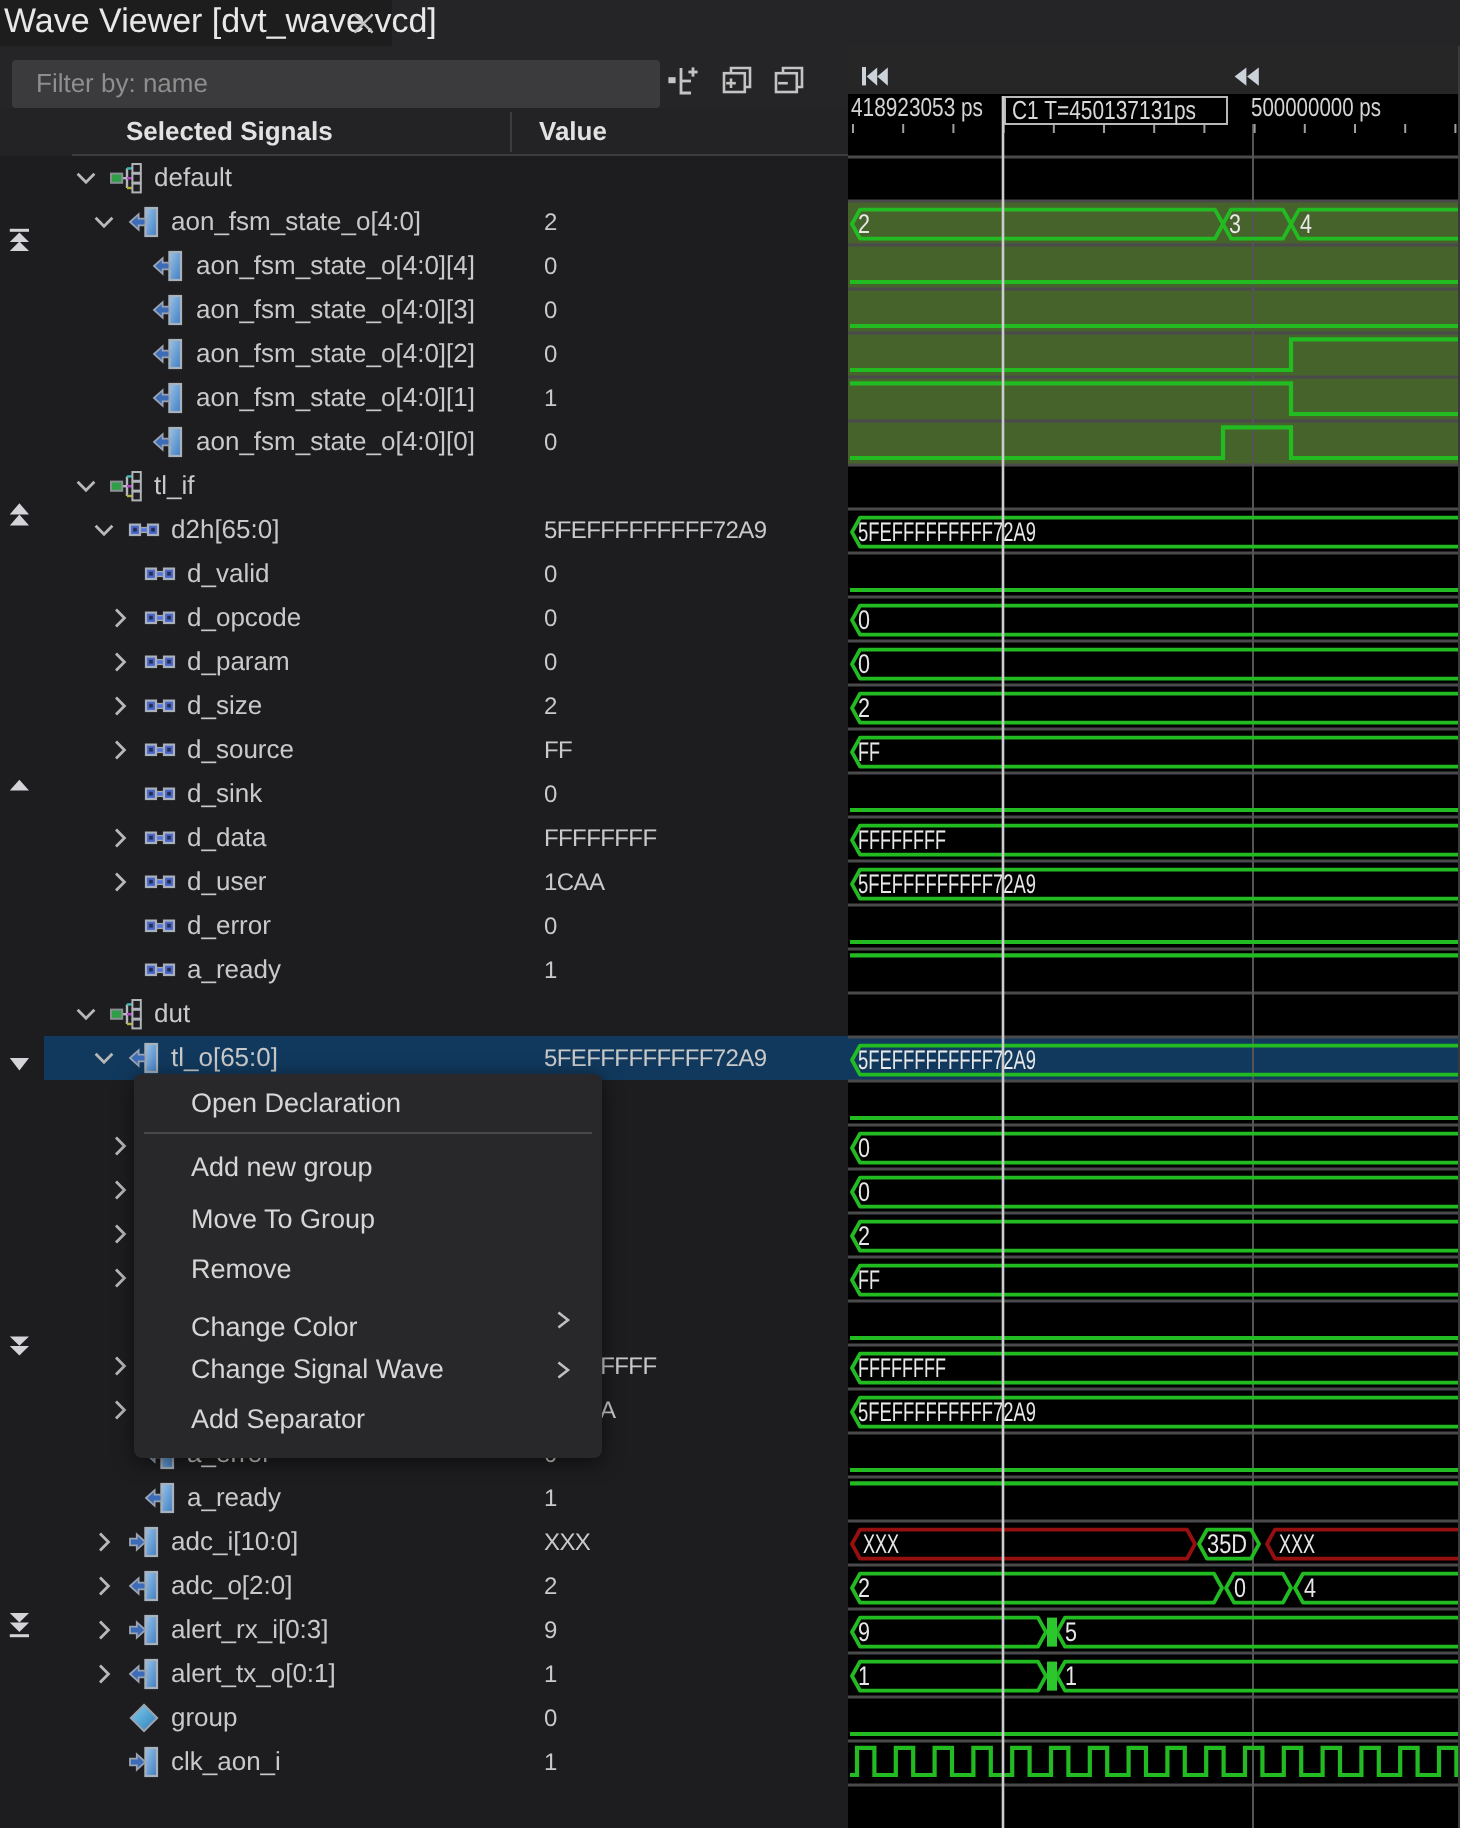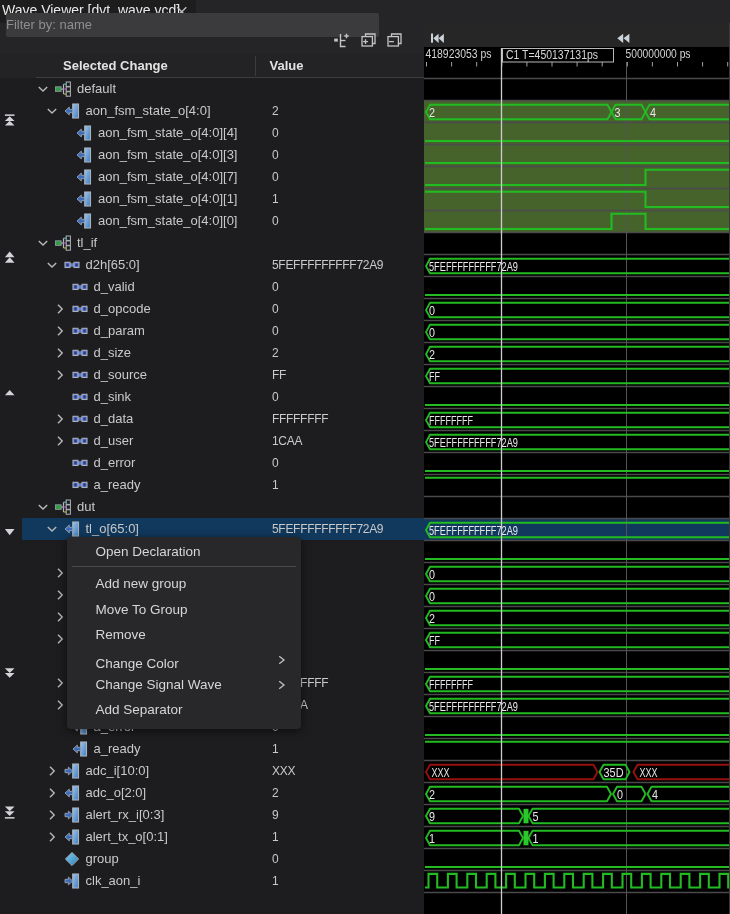--- a/index.html
+++ b/index.html
@@ -19,28 +19,28 @@
         </linearGradient>
 <linearGradient id="gdia" x1="0" y1="0" x2="1" y2="1">
 <stop offset="0" stop-color="#7ed0f0"></stop>
           <stop offset="1" stop-color="#2e7cb8"></stop>
         </linearGradient>
 </defs>
     </svg>
 
 <div style="position:absolute;left:0;top:0;width:730px;height:23px;background:#252527"></div>
 <div style="position:absolute;left:0;top:0;width:196px;height:23px;background:#1d1d1e"></div>
-<div style="position:absolute;left:2px;top:0;height:23px;line-height:21px;font-size:14px;color:#e8e8e8">Wave Viewer [dvt_wave.vcd]</div>
+<div style="position:absolute;left:2px;top:0;height:23px;line-height:21px;font-size:17px;color:#e8e8e8">Wave Viewer [dvt_wave.vcd]</div>
 <svg style="position:absolute;left:175.5px;top:6px" width="12" height="12" viewBox="0 0 12 12">
       <path d="M1.2,1.2 L10.3,10.3 M10.3,1.2 L1.2,10.3" stroke="#c4c4c4" stroke-width="1.25" fill="none"></path>
     </svg>
 
 <div style="position:absolute;left:0;top:23px;width:425px;height:31px;background:#252527"></div>
-<div style="position:absolute;left:6px;top:13px;width:373px;height:24px;background:#3b3b3d;border-radius:2px;
-     font-size:13px;line-height:24px;color:#8e8e8e;padding-left:0">Filter by: name</div>
+<div style="position:absolute;left:6px;top:30px;width:324px;height:24px;background:#3b3b3d;border-radius:2px;
+     font-size:13px;line-height:24px;color:#8e8e8e;padding-left:12px">Filter by: name</div>
 <svg style="position:absolute;left:333.5px;top:33px" width="16" height="15" viewBox="0 0 16 15">
       <g stroke="#c4c4c4" stroke-width="1.4" fill="none"></g>
       <rect x="0.2" y="5.6" width="3.6" height="3" fill="#c4c4c4"></rect>
       <g stroke="#c4c4c4" stroke-width="1.4" fill="none">
         <path d="M6.5,1 V13.5 H11.5"></path>
         <path d="M6.5,7.5 H11.5"></path>
         <path d="M12.5,0.7 V5.3"></path>
         <path d="M10.2,3 H14.8"></path>
       </g>
     </svg>
@@ -54,21 +54,21 @@
     </svg>
     <svg style="position:absolute;left:386.5px;top:33px" width="15" height="15" viewBox="0 0 15 15">
       <g stroke="#c4c4c4" stroke-width="1.3" fill="none">
         <path d="M4.5,3.6 V1 H14 V10.5 H11.4"></path>
         <rect x="1" y="3.6" width="10.4" height="9.4"></rect>
         <path d="M2.1,8.6 H6.9"></path>
       </g>
     </svg>
 
 <div style="position:absolute;left:0;top:54px;width:425px;height:24px;background:#232325"></div>
-<div style="position:absolute;left:63px;top:55px;height:22px;line-height:22px;font-size:13px;font-weight:bold;color:#e2e2e2">Selected Change</div>
+<div style="position:absolute;left:63px;top:55px;height:22px;line-height:22px;font-size:13px;font-weight:bold;color:#e2e2e2">Selected Signals</div>
 <div style="position:absolute;left:269.5px;top:55px;height:22px;line-height:22px;font-size:13px;font-weight:bold;color:#e2e2e2">Value</div>
 <div style="position:absolute;left:255px;top:56px;width:1px;height:20px;background:#3c3c3e"></div>
 <div style="position:absolute;left:36px;top:77px;width:389px;height:1px;background:#3c3c3e"></div>
 
 <div style="position:absolute;left:22px;top:518px;width:403px;height:22px;background:#11395d"></div>
     <div class="ch" style="left:37px;top:83px">
       <svg width="12" height="12" viewBox="0 0 12 12">
         <path d="M1.8,3.9 L6,8.1 L10.2,3.9" fill="none" stroke="#b8b8b8" stroke-width="1.4"></path>
       </svg>
     </div>
@@ -114,21 +114,21 @@
       </svg>
     </div>
     <div class="lb" style="left:98.0px;top:144px">aon_fsm_state_o[4:0][3]</div>
     <div class="vl" style="left:272px;top:144px">0</div>
     <div class="ic" style="left:76.0px;top:169px">
       <svg width="16" height="16" viewBox="0 0 16 16">
         <rect x="8.7" y="1" width="5.8" height="14" fill="url(#gsig)" stroke="#a8b2bc" stroke-width="1.1"></rect>
         <path d="M1,8 L5.3,4.1 L5.3,6.3 L8.7,6.3 L8.7,9.7 L5.3,9.7 L5.3,11.9 Z" fill="#3c6cb8" stroke="#9aa4b2" stroke-width="0.9"></path>
       </svg>
     </div>
-    <div class="lb" style="left:98.0px;top:166px">aon_fsm_state_o[4:0][7]</div>
+    <div class="lb" style="left:98.0px;top:166px">aon_fsm_state_o[4:0][2]</div>
     <div class="vl" style="left:272px;top:166px">0</div>
     <div class="ic" style="left:76.0px;top:191px">
       <svg width="16" height="16" viewBox="0 0 16 16">
         <rect x="8.7" y="1" width="5.8" height="14" fill="url(#gsig)" stroke="#a8b2bc" stroke-width="1.1"></rect>
         <path d="M1,8 L5.3,4.1 L5.3,6.3 L8.7,6.3 L8.7,9.7 L5.3,9.7 L5.3,11.9 Z" fill="#3c6cb8" stroke="#9aa4b2" stroke-width="0.9"></path>
       </svg>
     </div>
     <div class="lb" style="left:98.0px;top:188px">aon_fsm_state_o[4:0][1]</div>
     <div class="vl" style="left:272px;top:188px">1</div>
     <div class="ic" style="left:76.0px;top:213px">

